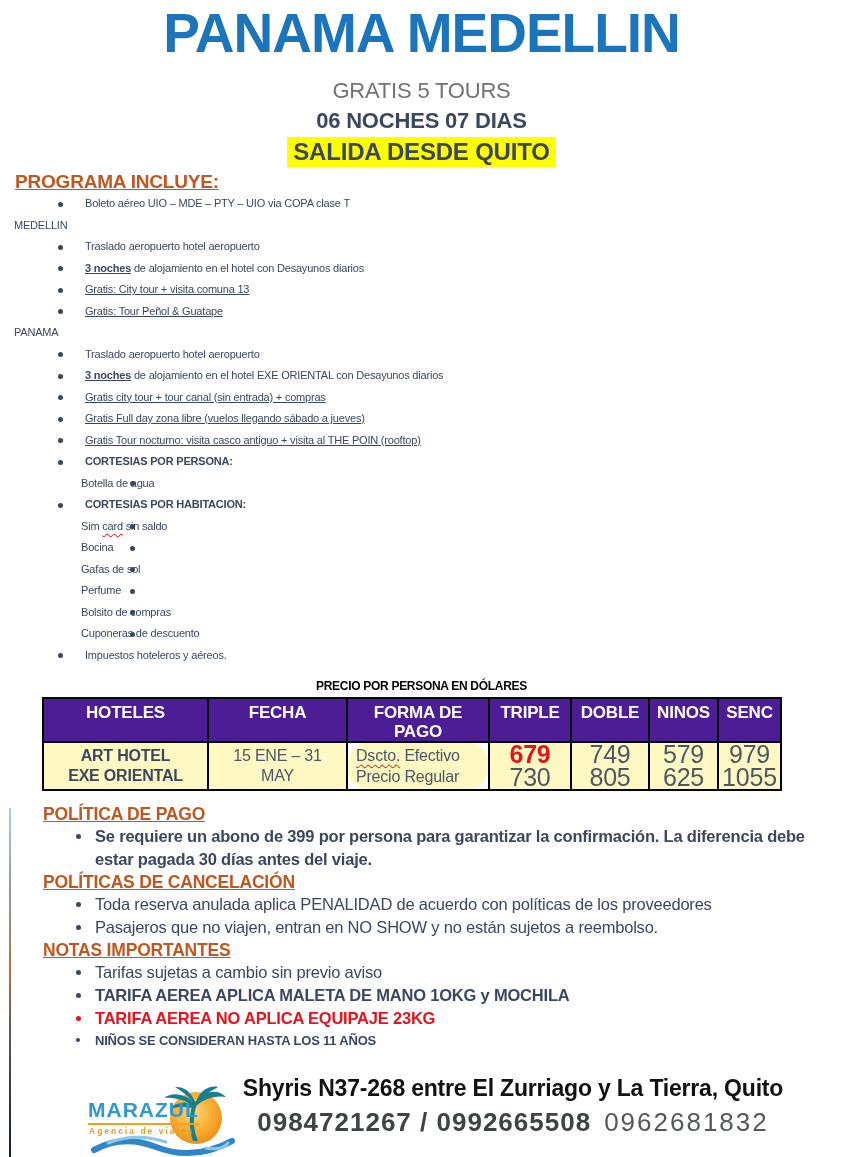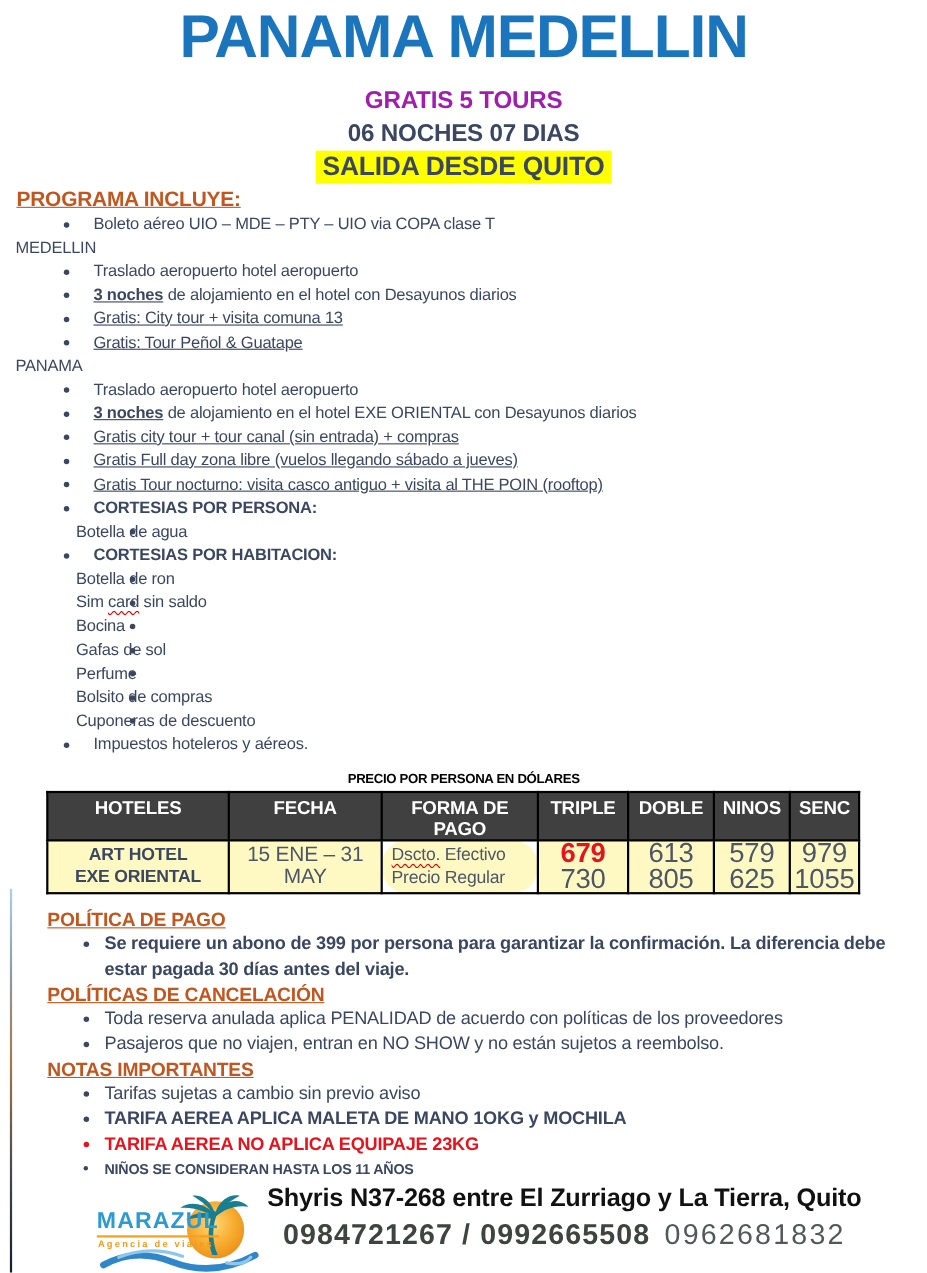--- a/index.html
+++ b/index.html
@@ -6,53 +6,53 @@
   html,body { background:#ffffff; }
   body {
     width:843px; height:1157px; position:relative; overflow:hidden;
     font-family:"Liberation Sans", sans-serif;
     color:#3b4760; letter-spacing:-0.2px;
   }
   
   .hdr { text-align:center; }
   .title { margin-top:2px; font-size:55px; line-height:62px; font-weight:bold;
            color:#1b75bc; letter-spacing:-1px; }
-  .sub-red { margin-top:14px; font-size:22px; line-height:26px; font-weight:bold; color:#a21caf; }
+  .sub-red { margin-top:14px; font-size:22px; line-height:26px; font-weight:normal; color:#737373; }
   .sub-nights { margin-top:4px; font-size:22px; line-height:26px; font-weight:bold; color:#3b4760; }
   .sub-salida-wrap { margin-top:3px; }
   .sub-salida { display:inline-block; background:#ffff00; color:#3b4760;
                 font-size:24px; line-height:30px; font-weight:bold; padding:0 6px; }
   
   .sec-heading { margin:4px 0 0 15px; font-size:19px; line-height:22px; font-weight:bold;
                  color:#c1571f; text-decoration:underline; }
-  .list { font-size:15px; }
+  .list { font-size:11px; }
   .line { line-height:21.5px; }
   .plain-label { padding-left:14px; }
   .b1 { position:relative; padding-left:85px; }
   .b1::before { content:''; position:absolute; left:58px; top:8.5px; width:5px; height:5px;
                 border-radius:50%; background:currentColor; }
-  .b2 { position:relative; padding-left:69px; }
+  .b2 { position:relative; padding-left:69px;margin-left:12px; }
   .b2::before { content:''; position:absolute; left:118px; top:8.5px; width:5px; height:5px;
                 border-radius:50%; background:currentColor; }
   .bold { font-weight:bold; }
   .und { text-decoration:underline; }
   .bold-und { font-weight:bold; text-decoration:underline; }
   .squiggle { text-decoration:underline; text-decoration-style:wavy;
               text-decoration-color:#e00000; text-decoration-thickness:1px;
               text-underline-offset:3px; }
   
   .tbl-title { margin-top:12px; text-align:center; font-size:12px; line-height:17px;
                font-weight:bold; color:#000; letter-spacing:-0.3px; }
   table.price { border-collapse:collapse; margin-left:42px; margin-top:2px; table-layout:fixed; }
   table.price td, table.price th { border:2px solid #000; }
-  th.gh { background:#404040; color:#ffffff; font-size:17px; line-height:19px;
+  th.gh { background:#4c1d95; color:#ffffff; font-size:17px; line-height:19px;
           font-weight:bold; vertical-align:top; padding-top:4px; height:40px; letter-spacing:-0.2px; }
   td.dc { background:#fef9c3; text-align:center; vertical-align:middle; height:48px; }
   .hotel-cell { font-size:16px; line-height:20px; font-weight:bold; color:#3b4760; }
-  .fecha-cell { font-size:19px; line-height:20px; color:#4d5666; }
+  .fecha-cell { font-size:16px; line-height:20px; color:#4d5666; }
   .pago-cell  { text-align:left !important; padding-left:8px; font-size:16px; line-height:21px; color:#4d5666;border-radius:23px; }
   .num { font-size:25px; line-height:23px; color:#4d5666; }
   .num-red { color:#e4131c; font-weight:bold; }
   
   .policies { margin-top:12px; letter-spacing:-0.2px; }
   .pol-heading { margin-left:43px; font-size:17.5px; line-height:22px; font-weight:bold;
                  color:#c1571f; text-decoration:underline; }
   .pb { position:relative; padding-left:95px; font-size:16.5px; line-height:23px; }
   .pb::before { content:''; position:absolute; left:76px; top:9px; width:5px; height:5px;
                 border-radius:50%; background:currentColor; }
@@ -108,21 +108,20 @@
   <div class="line b1">Traslado aeropuerto hotel aeropuerto</div>
   <div class="line b1"><span class="bold-und">3 noches</span><span> de alojamiento en el hotel EXE ORIENTAL con Desayunos diarios</span></div>
   <div class="line b1 und">Gratis city tour + tour canal (sin entrada) + compras</div>
   <div class="line b1 und">Gratis Full day zona libre (vuelos llegando sábado a jueves)</div>
   <div class="line b1 und">Gratis Tour nocturno: visita casco antiguo + visita al THE POIN (rooftop)</div>
 
   <div class="line b1 bold">CORTESIAS POR PERSONA:</div>
   <div class="line b2">Botella de agua</div>
 
   <div class="line b1 bold">CORTESIAS POR HABITACION:</div>
-  <div class="line b2">Botella de ron</div>
   <div class="line b2"><span>Sim </span><span class="squiggle">card</span><span> sin saldo</span></div>
   <div class="line b2">Bocina</div>
   <div class="line b2">Gafas de sol</div>
   <div class="line b2">Perfume</div>
   <div class="line b2">Bolsito de compras</div>
   <div class="line b2">Cuponeras de descuento</div>
 
   <div class="line b1">Impuestos hoteleros y aéreos.</div>
 </div>
 
@@ -159,21 +158,21 @@
     </td>
     <td class="dc pago-cell">
       <div><span class="squiggle">Dscto.</span><span> Efectivo</span></div>
       <div>Precio Regular</div>
     </td>
     <td class="dc num">
       <div class="num-red">679</div>
       <div>730</div>
     </td>
     <td class="dc num">
-      <div>613</div>
+      <div>749</div>
       <div>805</div>
     </td>
     <td class="dc num">
       <div>579</div>
       <div>625</div>
     </td>
     <td class="dc num">
       <div>979</div>
       <div>1055</div>
     </td>

